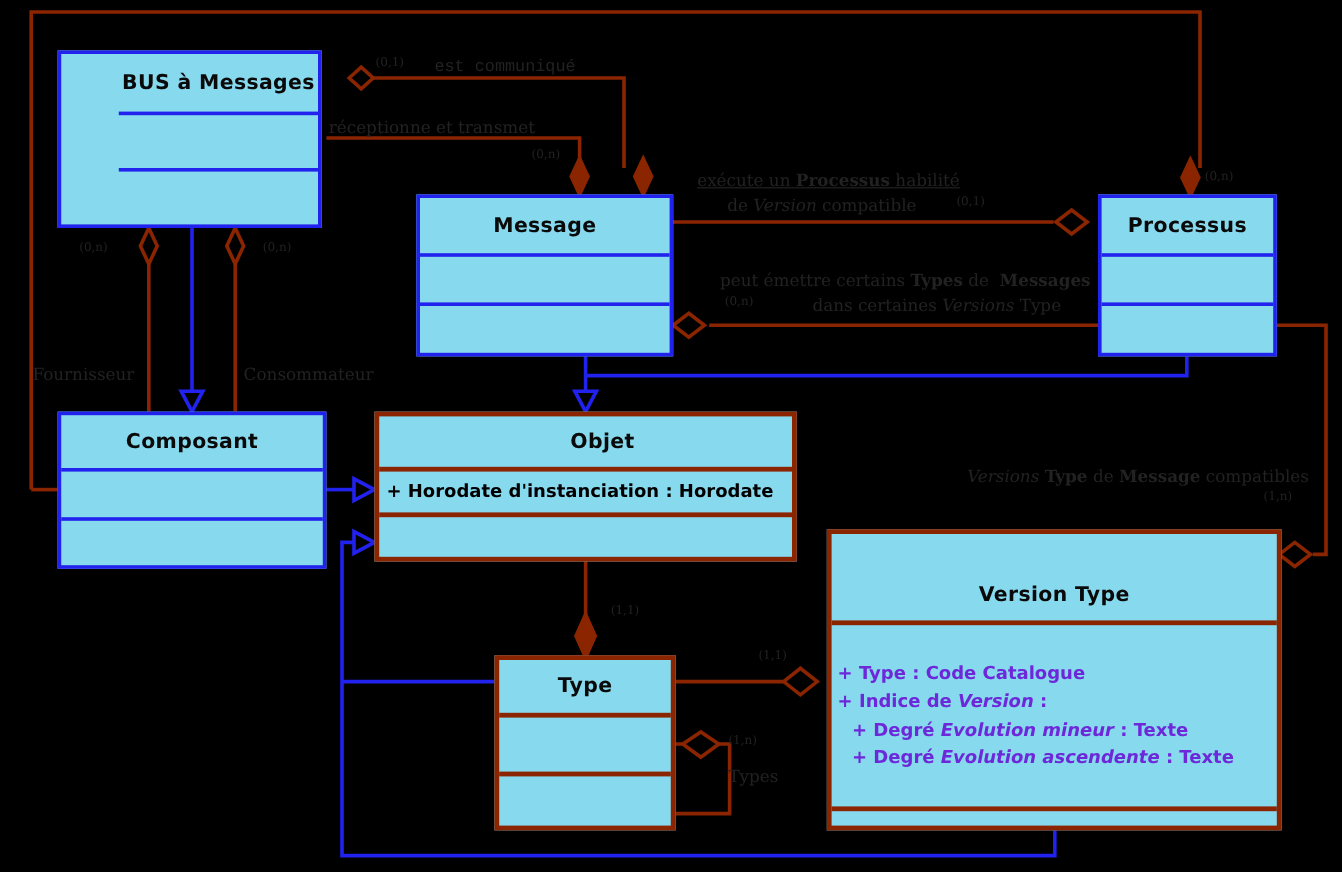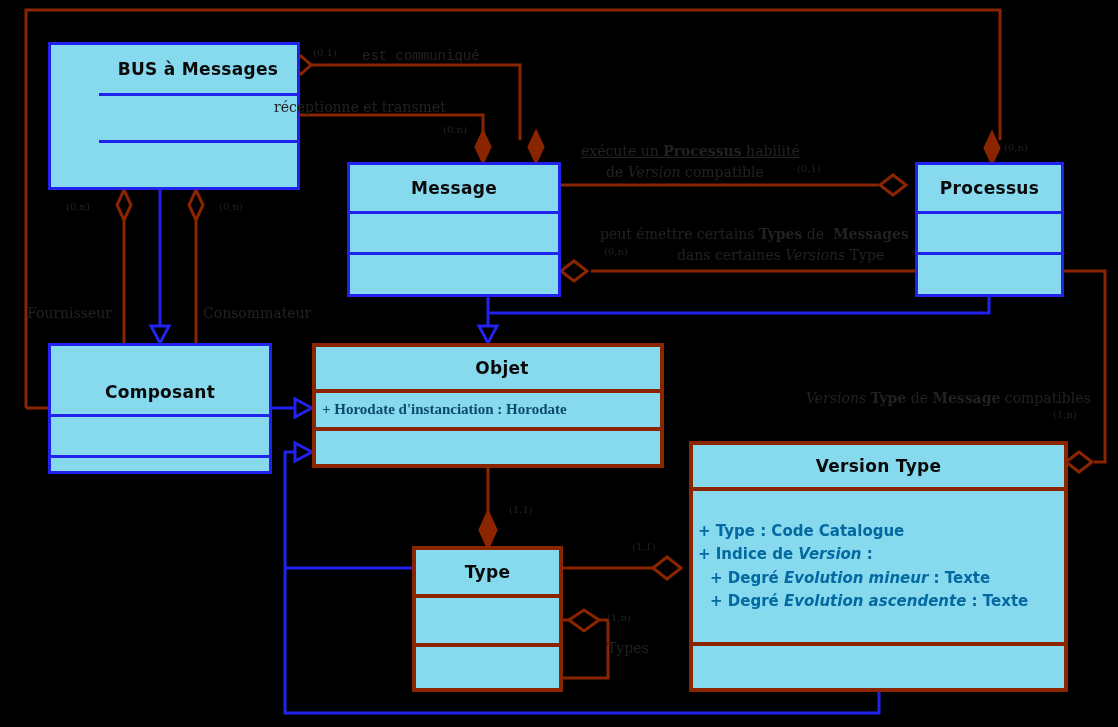--- a/index.html
+++ b/index.html
@@ -50,23 +50,23 @@
     display: flex;
     flex-direction: column;
     justify-content: center;
     padding: 0 6px;
   }
   .attr-line {
     font-weight: bold;
     font-size: 15px;
     line-height: 1.55;
     white-space: nowrap;
-    color: #0369a1;
-  }
-  .attr-line.white { color: #0c4a6e; font-family: Liberation Serif, serif; }
+    color: #6d28d9;
+  }
+  .attr-line.white { color: #000000; }
   .attr-line .it { font-style: italic; }
   .label {
     position: absolute;
     color: #222222;
     font-size: 14px;
     font-family: "DejaVu Serif", serif;
     white-space: nowrap;
     line-height: 1.45;
   }
   .label b { font-weight: bold; }
@@ -151,60 +151,60 @@
 
       <path d="M 285,568 L 412,568"></path>
     </g>
 
     <polygon points="160,343 151,326 169,326" fill="#000000" stroke="#2222EE" stroke-width="3"></polygon>
     <polygon points="488,343 479,326 497,326" fill="#000000" stroke="#2222EE" stroke-width="3"></polygon>
     <polygon points="312,408 295,399 295,417" fill="#000000" stroke="#2222EE" stroke-width="3"></polygon>
     <polygon points="312,452 295,443 295,461" fill="#000000" stroke="#2222EE" stroke-width="3"></polygon>
   </svg>
 
-  <div class="uml-box blue" style="left:48px; top:42px; width:252px; height:148px;padding-left:48px;">
+  <div class="uml-box blue" style="left:48px; top:42px; width:220px; height:148px;padding-left:48px;">
     <div class="compartment title-cmp" style="height:48px;">BUS à Messages</div>
     <div class="compartment" style="height:47px;"></div>
     <div class="compartment" style="flex:1;"></div>
   </div>
 
   <div class="uml-box blue" style="left:347px; top:162px; width:214px; height:135px;">
     <div class="compartment title-cmp" style="height:46px;">Message</div>
     <div class="compartment" style="height:41px;"></div>
     <div class="compartment" style="flex:1;"></div>
   </div>
 
   <div class="uml-box blue" style="left:915px; top:162px; width:149px; height:135px;">
     <div class="compartment title-cmp" style="height:46px;">Processus</div>
     <div class="compartment" style="height:41px;"></div>
     <div class="compartment" style="flex:1;"></div>
   </div>
 
   <div class="uml-box blue" style="left:48px; top:343px; width:224px; height:131px;">
-    <div class="compartment title-cmp" style="height:44px;margin-top:24px;">Composant</div>
+    <div class="compartment title-cmp" style="height:44px;">Composant</div>
     <div class="compartment" style="height:41px;"></div>
     <div class="compartment" style="flex:1;"></div>
   </div>
 
   <div class="uml-box red" style="left:312px; top:343px; width:352px; height:125px;">
     <div class="compartment title-cmp" style="height:42px;padding-left:28px;">Objet</div>
     <div class="compartment attr-cmp" style="height:38px;">
       <div class="attr-line white">+ Horodate d'instanciation : Horodate</div>
     </div>
     <div class="compartment" style="flex:1;"></div>
   </div>
 
   <div class="uml-box red" style="left:412px; top:546px; width:151px; height:146px;">
     <div class="compartment title-cmp" style="height:44px;">Type</div>
     <div class="compartment" style="height:49px;"></div>
     <div class="compartment" style="flex:1;"></div>
   </div>
 
   <div class="uml-box red" style="left:689px; top:441px; width:379px; height:251px;">
-    <div class="compartment title-cmp" style="height:42px;">Version Type</div>
+    <div class="compartment title-cmp" style="height:42px;margin-top:30px;">Version Type</div>
     <div class="compartment attr-cmp" style="height:155px; padding-left:5px;">
       <div class="attr-line">+ Type : Code Catalogue</div>
       <div class="attr-line">+ Indice de <span class="it">Version</span> :</div>
       <div class="attr-line" style="padding-left:12px;">+ Degré <span class="it">Evolution mineur</span> : Texte</div>
       <div class="attr-line" style="padding-left:12px;">+ Degré <span class="it">Evolution ascendente</span> : Texte</div>
     </div>
     <div class="compartment" style="flex:1;"></div>
   </div>
 
   <div class="card" style="left:313px; top:47px;">(0,1)</div>

